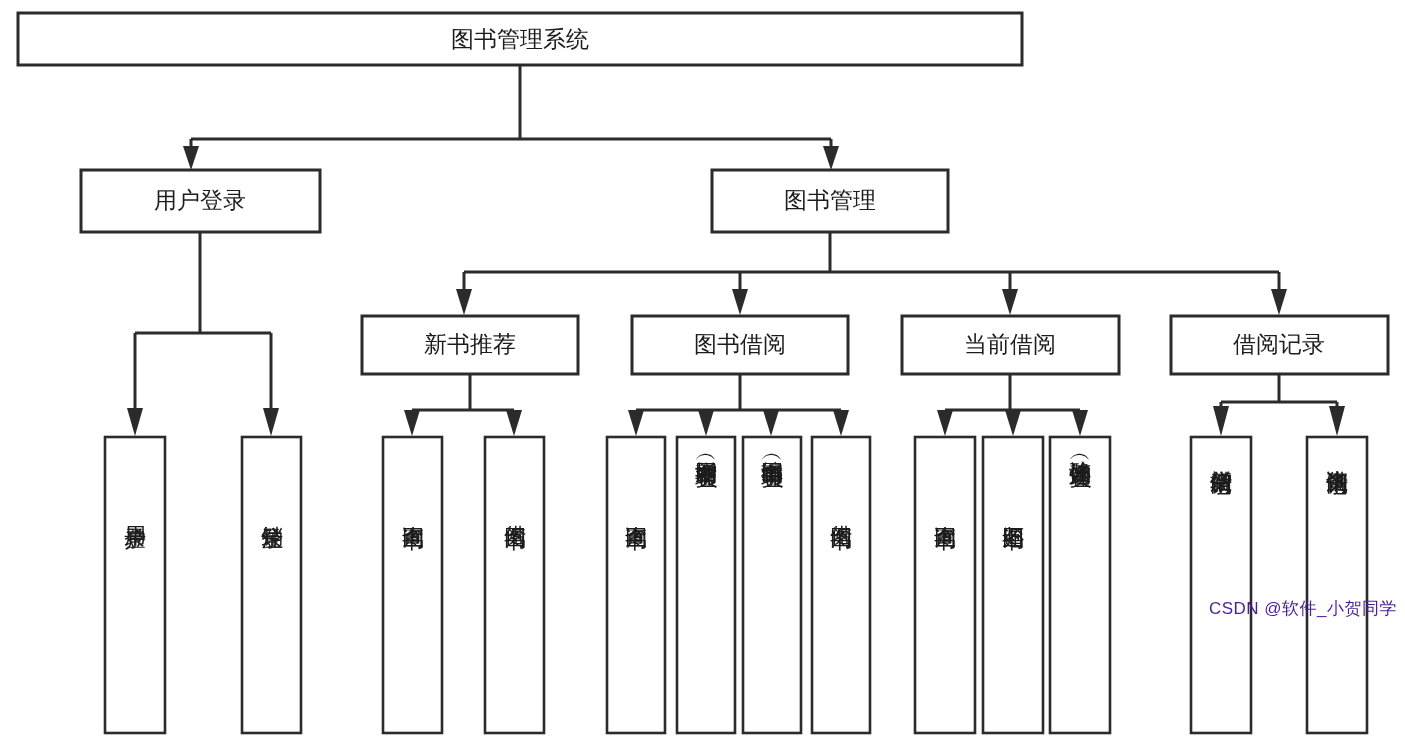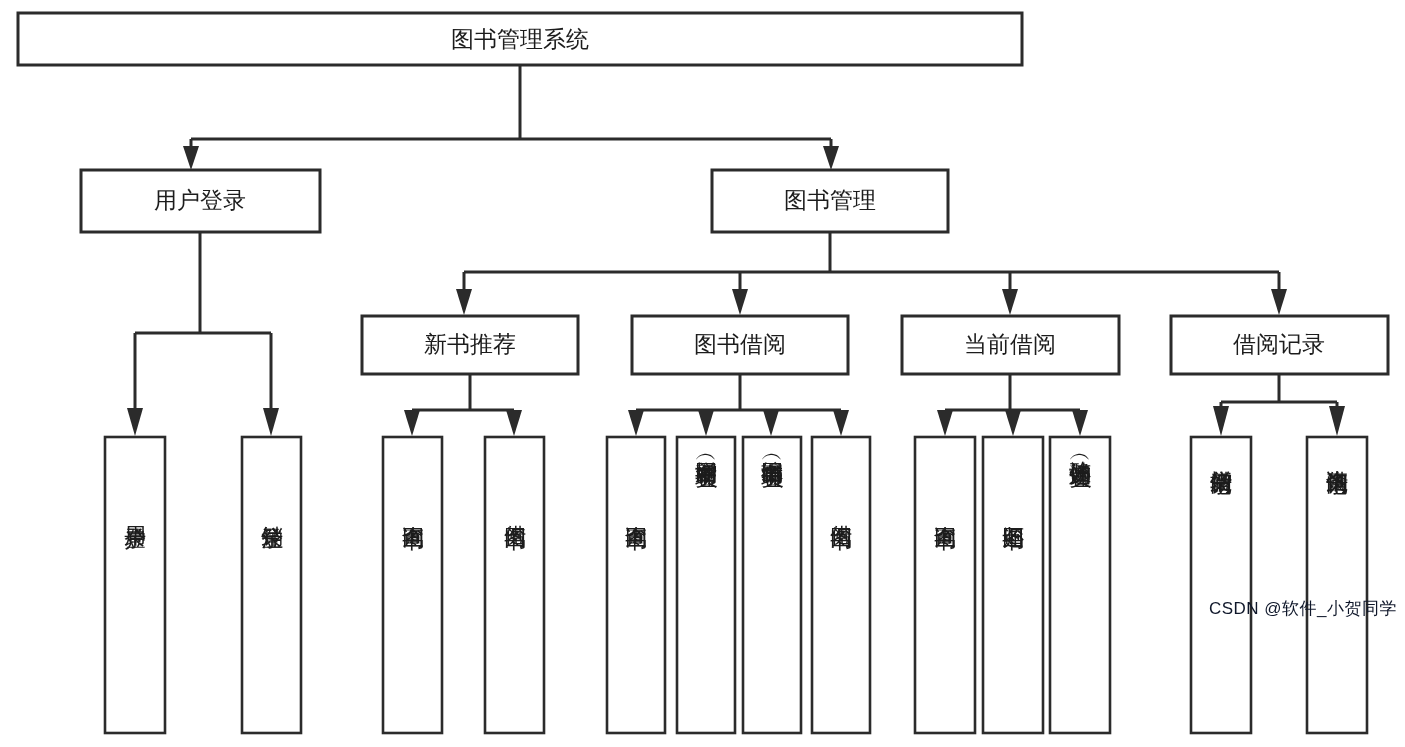--- a/index.html
+++ b/index.html
@@ -73,21 +73,21 @@
     white-space: nowrap;
     transform: translateX(-50%);
     text-align: center;
   }
   .watermark {
     position: absolute;
     right: 8px;
     bottom: 4px;
     font-family: "Liberation Sans", sans-serif;
     font-size: 17px;
-    color: #0f172a;
+    color: #4c1d95;
     letter-spacing: 0.5px;
     white-space: nowrap;
   }
 </style>
 </head>
 <body>
 
 <div id="diagram-root">
 
   <svg id="flowchart" viewBox="0 0 1405 747">

